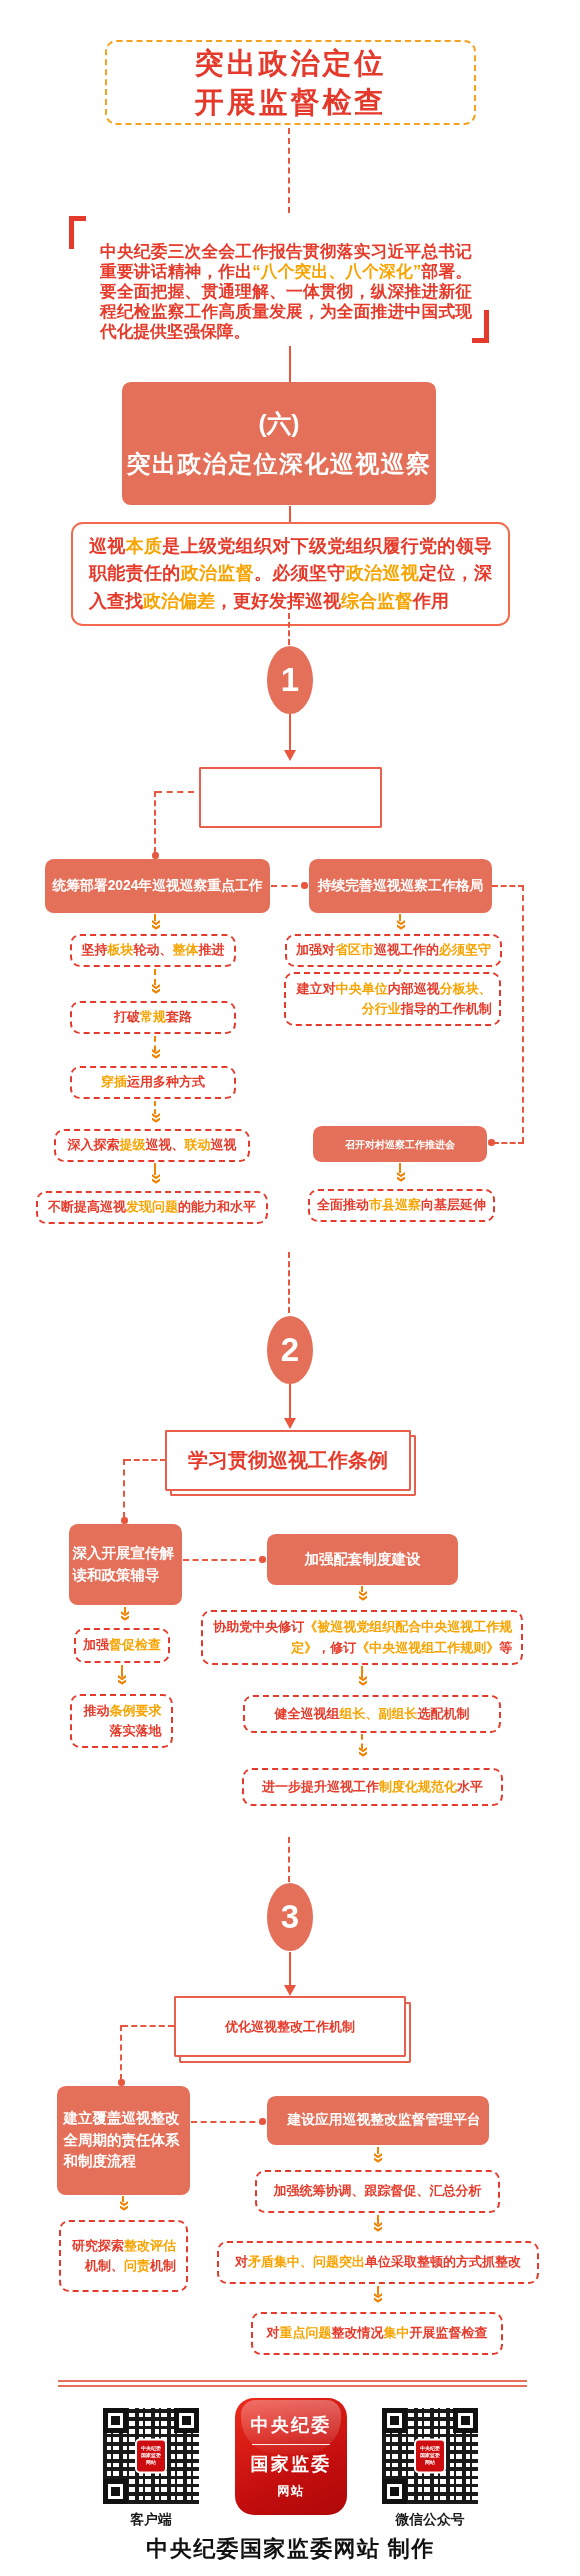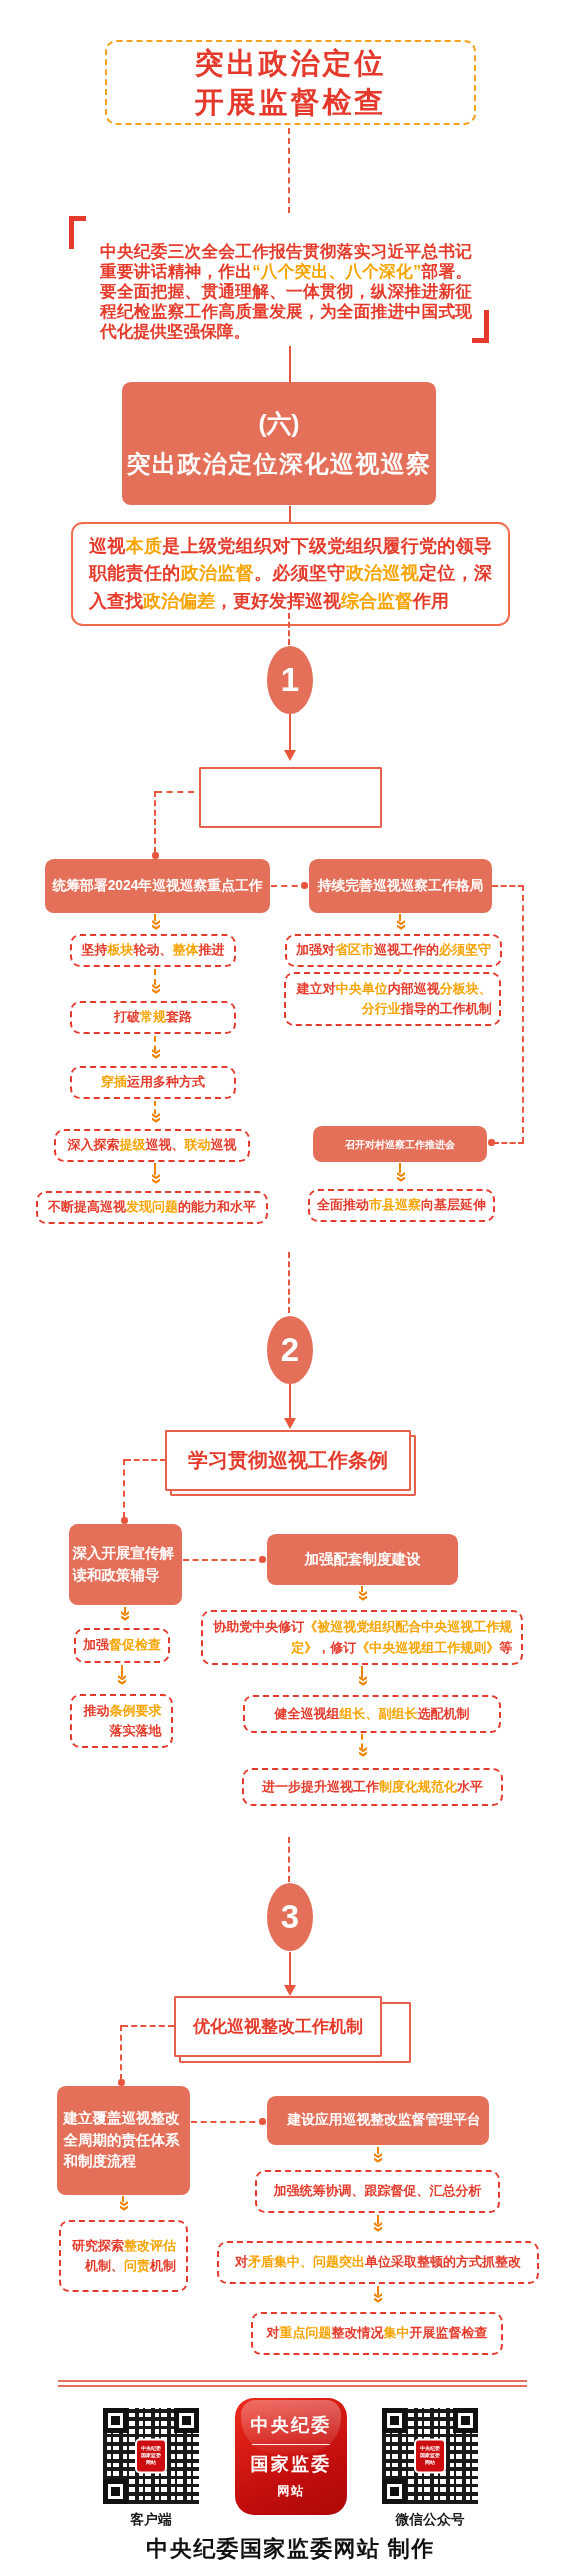--- a/index.html
+++ b/index.html
@@ -209,21 +209,21 @@
   <div class="abs dbox" style="left:242px;top:1768px;width:261px;height:38px;">
       <span><span class="c-red">进一步提升巡视工作</span><span class="c-orange">制度化规范化</span><span class="c-red">水平</span></span>
     </div>
 
   <div class="abs vdash" style="left:288px;top:1837px;height:45px;"></div>
   <div class="abs oval" style="left:267px;top:1883px;width:46px;height:68px;">3</div>
   <div class="abs vsolid" style="left:289px;top:1952px;height:35px;"></div>
   <div class="abs ahead" style="left:284px;top:1985px;"></div>
 
   <div class="abs tshadow" style="left:179px;top:2002px;width:232px;height:61px;"></div>
-  <div class="abs tbox" style="left:174px;top:1996px;width:208px;height:61px;font-size:17px;">优化巡视整改工作机制</div>
+  <div class="abs tbox" style="left:174px;top:1996px;width:232px;height:61px;font-size:13px;">优化巡视整改工作机制</div>
 
   <div class="abs hdash" style="left:122px;top:2025px;width:52px;"></div>
   <div class="abs vdash3" style="left:120px;top:2025px;height:55px;"></div>
   <div class="abs dot" style="left:118px;top:2079px;"></div>
 
   <div class="abs sbox" style="left:57px;top:2086px;width:133px;height:109px;font-size:14.5px;padding:4.3px 6.5px;">建立覆盖巡视整改全周期的责任体系和制度流程</div>
   <div class="abs sbox" style="left:267px;top:2096px;width:222px;height:49px;font-size:13.8px;padding-left:12px;">建设应用巡视整改监督管理平台</div>
   <div class="abs hdash" style="left:191px;top:2121px;width:74px;"></div>
   <div class="abs dot" style="left:259px;top:2118px;"></div>
 

